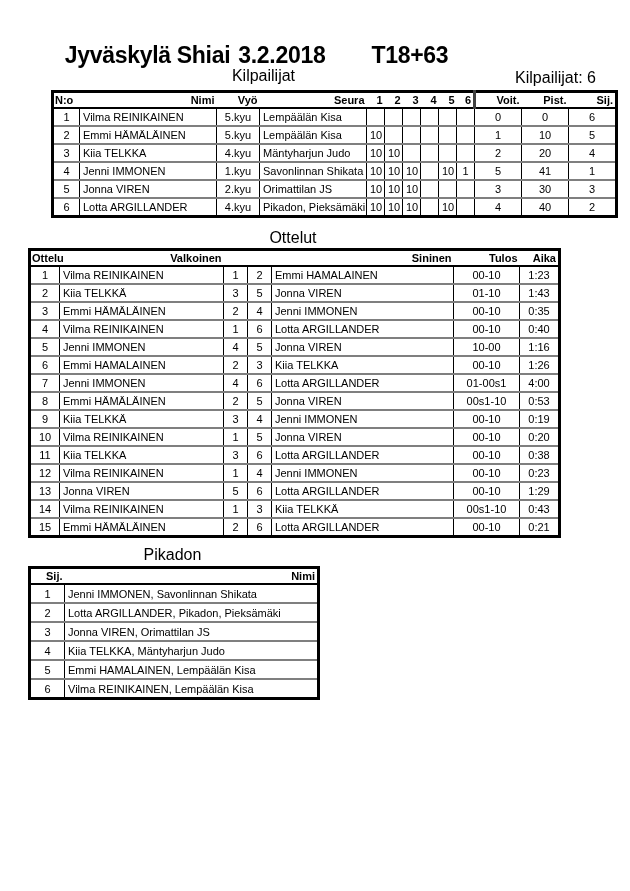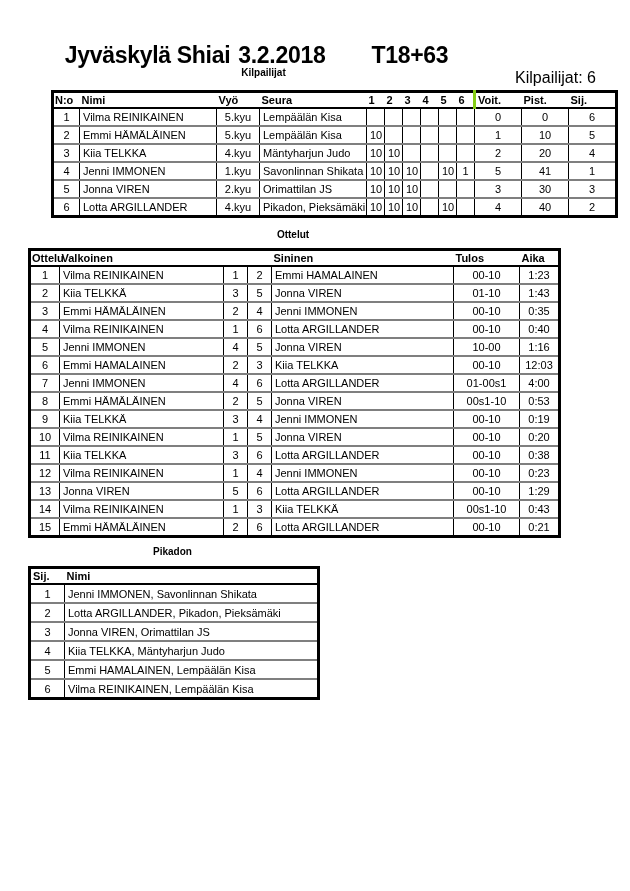--- a/index.html
+++ b/index.html
@@ -12,42 +12,42 @@
 
   
   .title-row {
     top:42px; left:0; width:513px;
     display:flex; justify-content:center; align-items:baseline;
     font-weight:bold; font-size:23px; letter-spacing:-0.3px;
   }
   .t-date { margin-left:8px; }
   .t-cat  { margin-left:46px; }
 
-  .sec-title { font-weight:bold; font-size:10px; text-align:center; }
+  .sec-title { font-weight:normal; font-size:16px; text-align:center; }
   .count-label { font-size:16px; }
 
   
   table.rpt {
     border-collapse:collapse; table-layout:fixed;
     border:3px solid #000; font-size:11px;
   }
   .rpt th {
     font-weight:bold; height:14px; padding:0 2px;
-    border-bottom:2px solid #000; text-align:left;
+    border-bottom:2px solid #000; text-align:right;
     white-space:nowrap; overflow:visible; font-size:11px;
   }
   .rpt td {
     border-left:1px solid #000; border-top:2px solid #7f7f7f;
     height:16px; padding:0 3px; white-space:nowrap; overflow:hidden;
     font-size:11px; vertical-align:middle;
   }
   .t3 td { height:17px; }
   .ctr { text-align:center; }
   .lft { text-align:left; }
-  .hl  { border-left:3px solid #84cc16; }   
+  .hl  { border-left:3px solid #404040; }   
   .b2l { border-left:2px solid #000; }   
   th.lft { text-align:left; padding-left:1px; }
 </style>
 </head>
 <body>
 
 <div class="abs title-row">
   <span>Jyväskylä Shiai</span>
   <span class="t-date">3.2.2018</span>
   <span class="t-cat">T18+63</span>
@@ -263,21 +263,21 @@
     <td class="ctr">1:16</td>
   </tr>
 
   <tr>
     <td class="ctr">6</td>
     <td class="lft">Emmi HAMALAINEN</td>
     <td class="ctr b2l">2</td>
     <td class="ctr">3</td>
     <td class="lft b2l">Kiia TELKKA</td>
     <td class="ctr">00-10</td>
-    <td class="ctr">12:03</td>
+    <td class="ctr">1:26</td>
   </tr>
 
   <tr>
     <td class="ctr">7</td>
     <td class="lft">Jenni IMMONEN</td>
     <td class="ctr b2l">4</td>
     <td class="ctr">6</td>
     <td class="lft b2l">Lotta ARGILLANDER</td>
     <td class="ctr">01-00s1</td>
     <td class="ctr">4:00</td>

